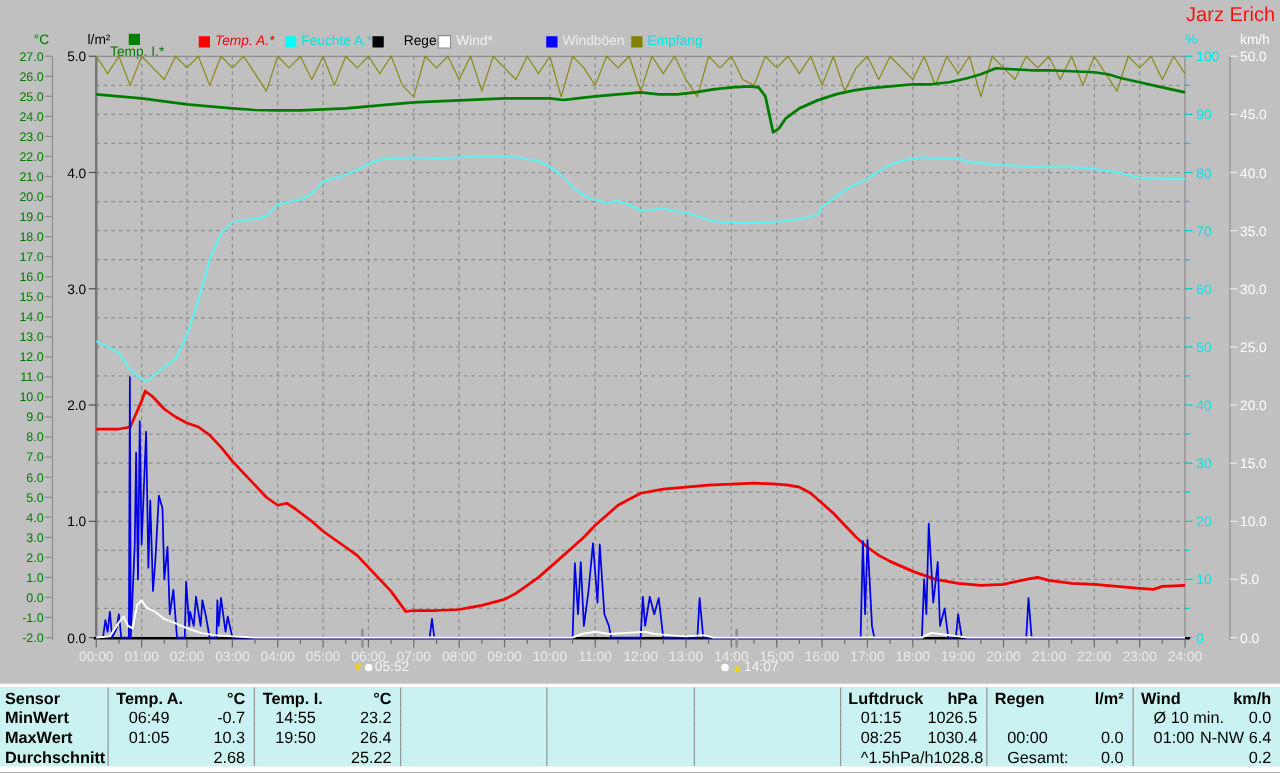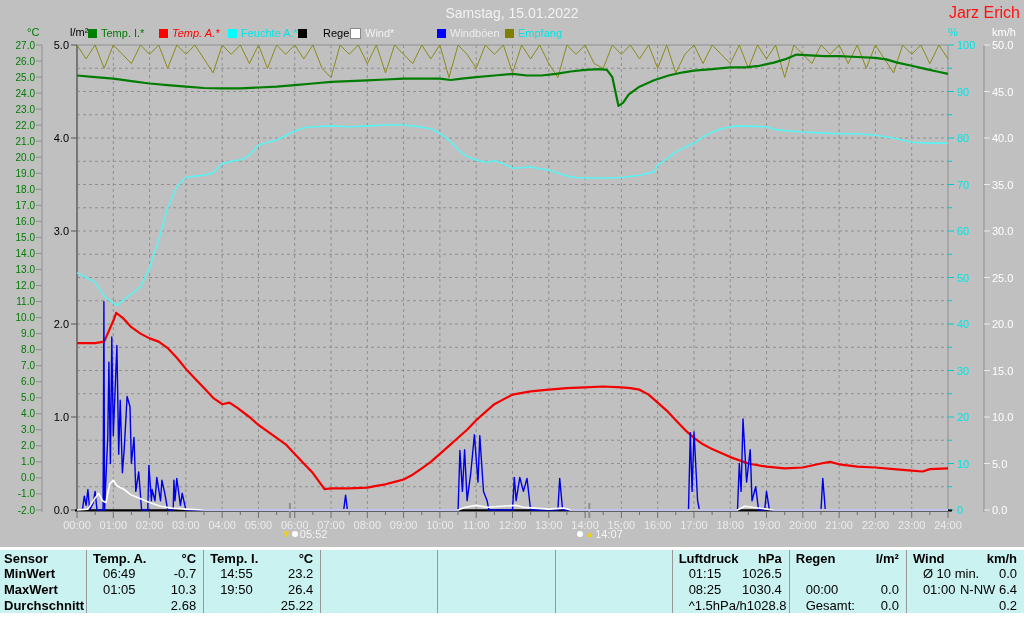--- a/index.html
+++ b/index.html
@@ -28,30 +28,29 @@
   #bottom-table .rowlab{font-weight:bold;padding-left:4px;}
   #bottom-table .head{font-weight:bold;}
   #bottom-table .t{margin-left:16px;}
   #bottom-table .v{margin-left:auto;margin-right:7px;}
   #bottom-strip{position:absolute;left:0;top:613px;width:1024px;height:5px;background:#ffffff;}
 </style>
 </head>
 <body>
 
 <div id="screen">
-  <div id="title">Samstag, 15.01.2022</div>
   <div id="station">Jarz Erich</div>
 
   <span class="unit" id="unit-c">°C</span>
   <span class="unit" id="unit-lm2">l/m²</span>
   <span class="unit" id="unit-pct">%</span>
   <span class="unit" id="unit-kmh">km/h</span>
 
   <div id="legend">
-      <span class="legend-item" style="left: 88px;">
+      <span class="legend-item" style="left: 88px; flex-direction: column;">
         <span class="sw" style="background: rgb(0, 128, 0);"></span>
         <span style="color: rgb(0, 122, 0);">Temp. I.*</span>
       </span>
       <span class="legend-item" style="left: 159px;">
         <span class="sw" style="background: rgb(255, 0, 0);"></span>
         <span style="color: rgb(255, 0, 0); font-style: italic;">Temp. A.*</span>
       </span>
       <span class="legend-item" style="left: 228px;">
         <span class="sw" style="background: rgb(0, 255, 255);"></span>
         <span style="color: rgb(0, 229, 229);">Feuchte A.*</span>

